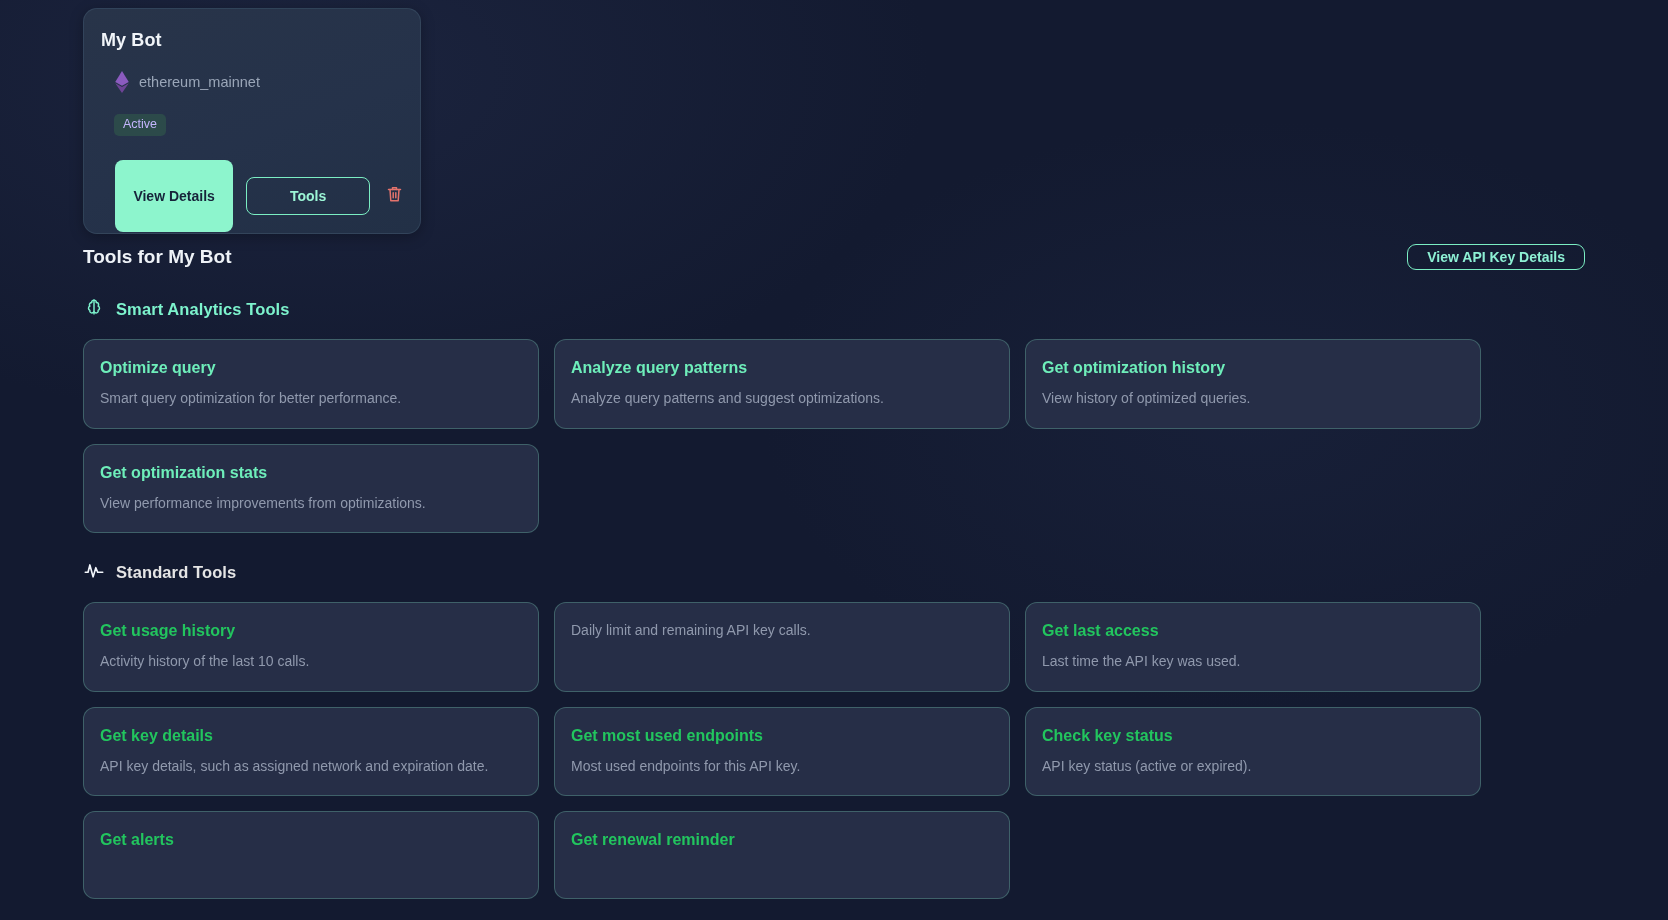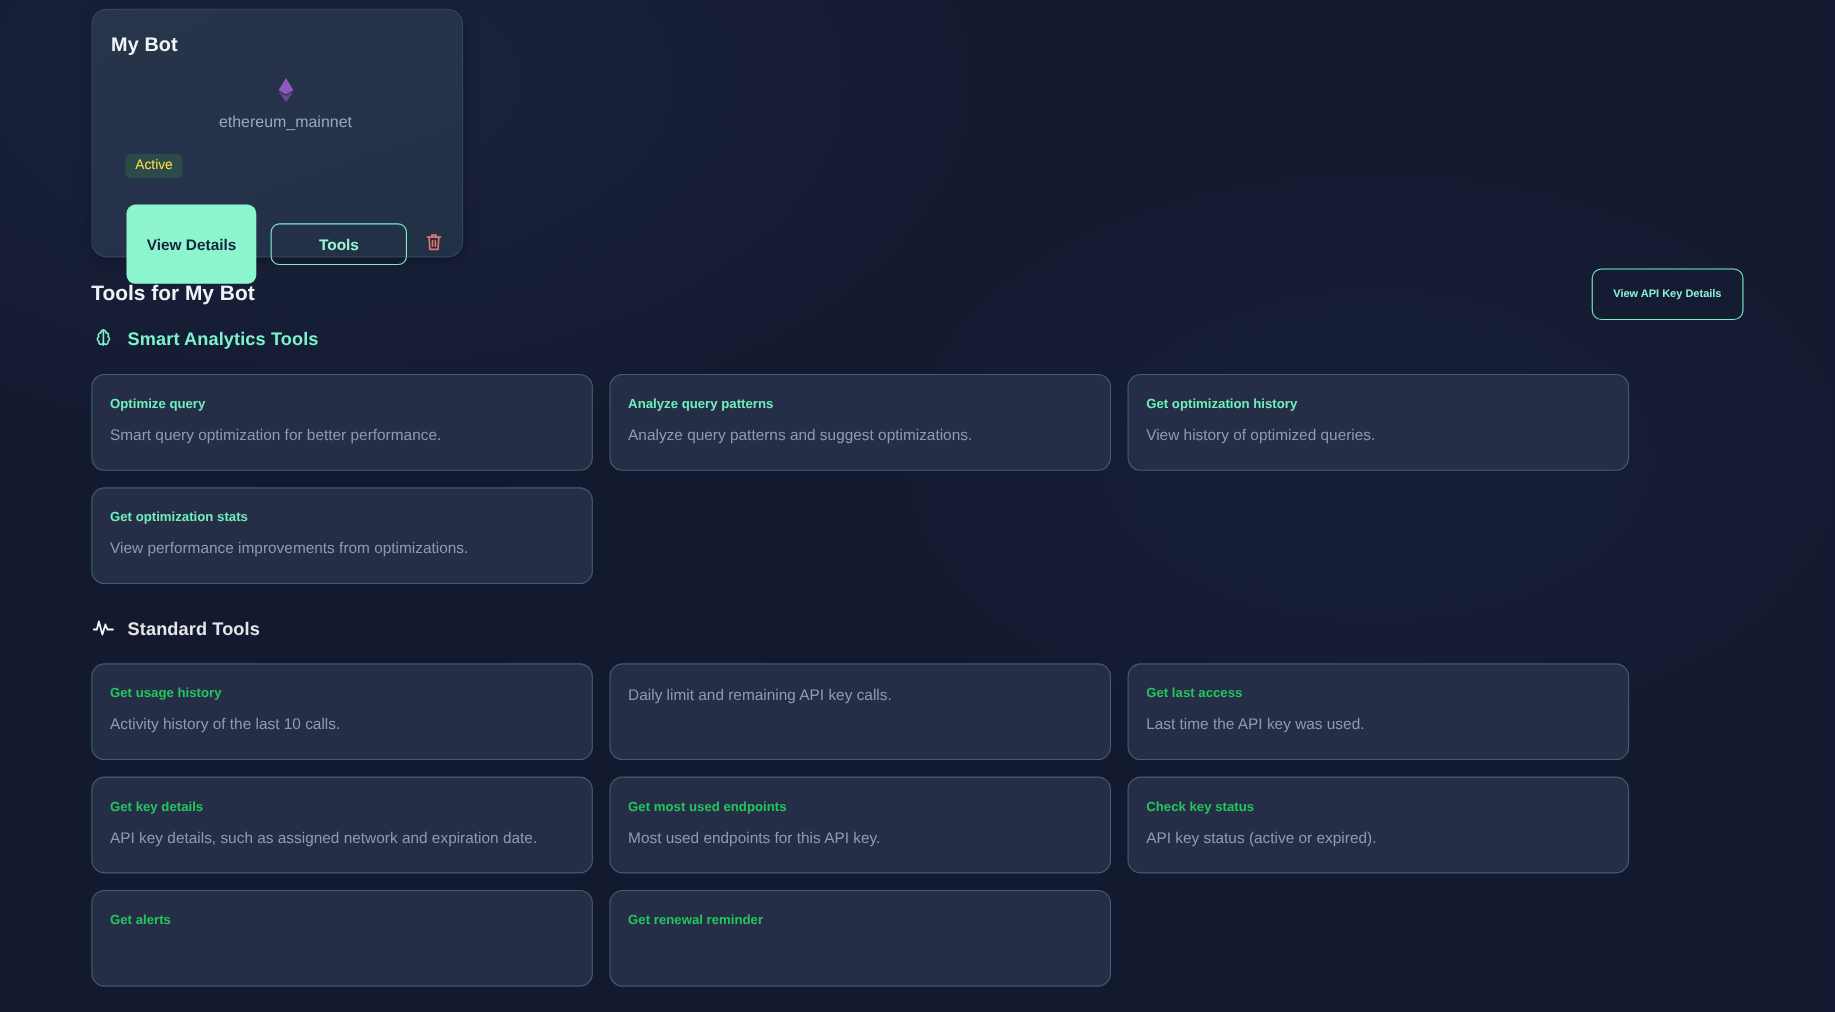--- a/index.html
+++ b/index.html
@@ -36,33 +36,32 @@
     font-size: 18px;
     font-weight: bold;
     letter-spacing: .1px;
     margin-left: 1px;
   }
   .bot-network-row {
     display: flex; align-items: center;
     gap: 10px;
     margin-top: 20px;
     margin-left: 15px;
-    flex-direction: column;
   }
   .eth-icon { width: 14px; height: 22px; flex: none; display:block; }
   .bot-network-name {
     color: #9aa6b8;
     font-size: 14.5px;
   }
   .status-badge {
     display: inline-block;
     margin-top: 21px;
     margin-left: 14px;
     background: #2c4a4a;
-    color: #fde047;
+    color: #c4b5fd;
     font-size: 12.5px;
     padding: 4px 9px 5px 9px;
     border-radius: 5px;
     line-height: 1;
   }
   .bot-actions {
     display: flex; align-items: center;
     gap: 13px;
     margin-top: 24px;
     margin-left: 15px;
@@ -112,23 +111,23 @@
   .tools-title {
     color: #eef2f7;
     font-size: 19px;
     font-weight: bold;
   }
   .btn-apikey {
     background: transparent;
     color: #8df0d4;
     border: 1.6px solid #7beec3;
     border-radius: 9px;
-    font-size: 10px;
-    font-weight: bold;
-    padding: 17px 19px;
+    font-size: 14px;
+    font-weight: bold;
+    padding: 4px 19px;
     cursor: pointer;
     font-family: inherit;
   }
 
   
   .group { position: absolute; left: 83px; width: 1502px; }
   .group-head {
     display: flex; align-items: center;
     gap: 11px;
     margin-bottom: 17px;
@@ -144,21 +143,21 @@
     gap: 15px 15px;
   }
   .tool-card {
     background: #262e47;
     border: 1px solid rgba(124,214,185,0.30);
     border-radius: 12px;
     padding: 19px 16px 20px 16px;
     min-height: 88px;
   }
   .tool-card .tool-name {
-    font-size: 12px;
+    font-size: 16px;
     font-weight: bold;
     display: block;
     margin-bottom: 13px;
   }
   .tool-card .tool-desc {
     font-size: 14px;
     color: #9099ad;
     display: block;
     line-height: 1.25;
   }

